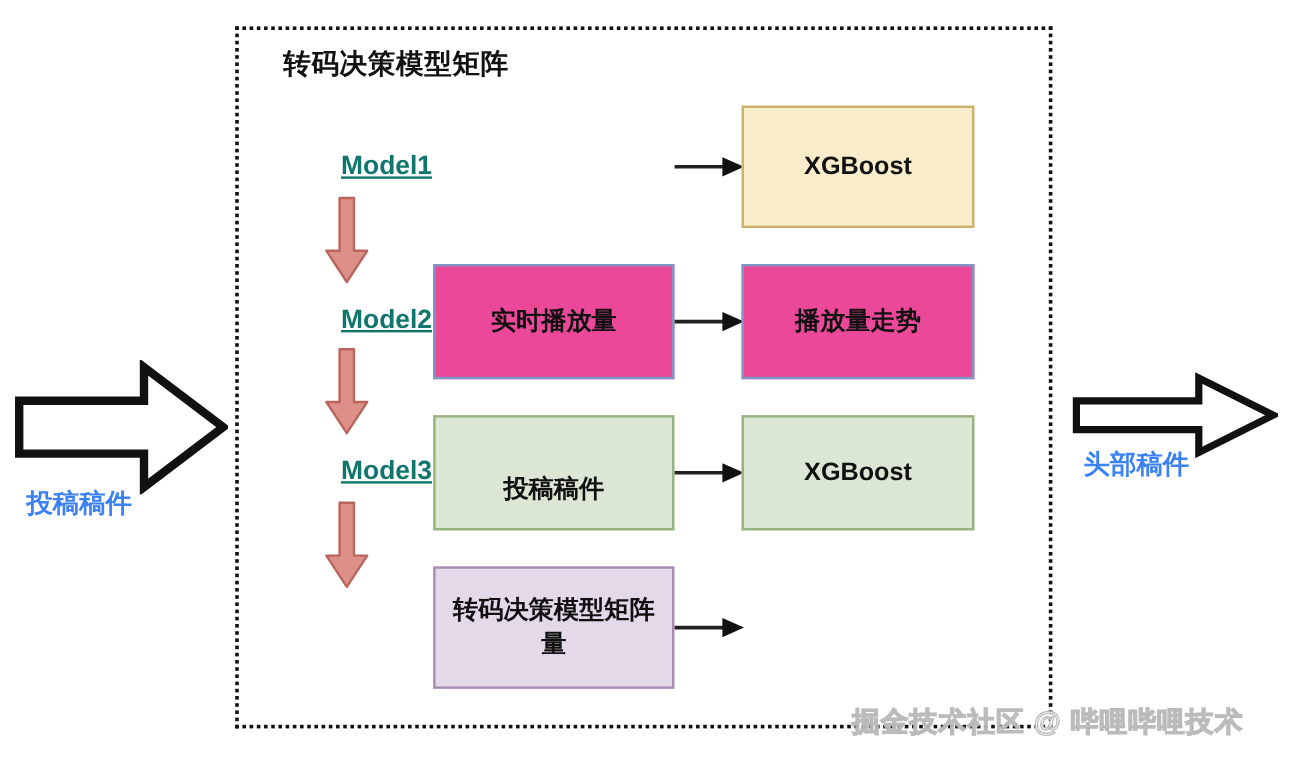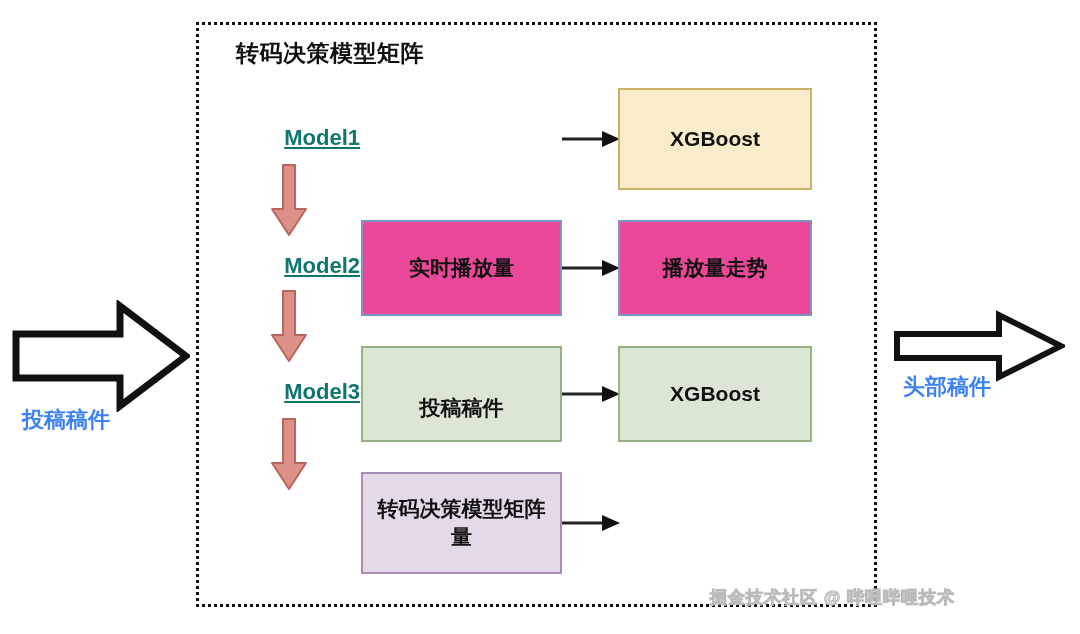--- a/index.html
+++ b/index.html
@@ -130,21 +130,21 @@
     white-space: nowrap;
   }
   .flow-label.input-lbl  { left: 22px;  top: 405px; }
   .flow-label.output-lbl { left: 903px; top: 372px; }
 
   
   .watermark {
     position: absolute;
     left: 710px;
     top: 586px;
-    font-size: 17px;
+    font-size: 23px;
     font-weight: 700;
     color: #ffffff;
     white-space: nowrap;
     -webkit-text-stroke: 1px #b8b8b8;
     text-shadow: 0 0 1px #cfcfcf;
     opacity: 0.95;
     letter-spacing: 1px;
   }
 </style>
 </head>

